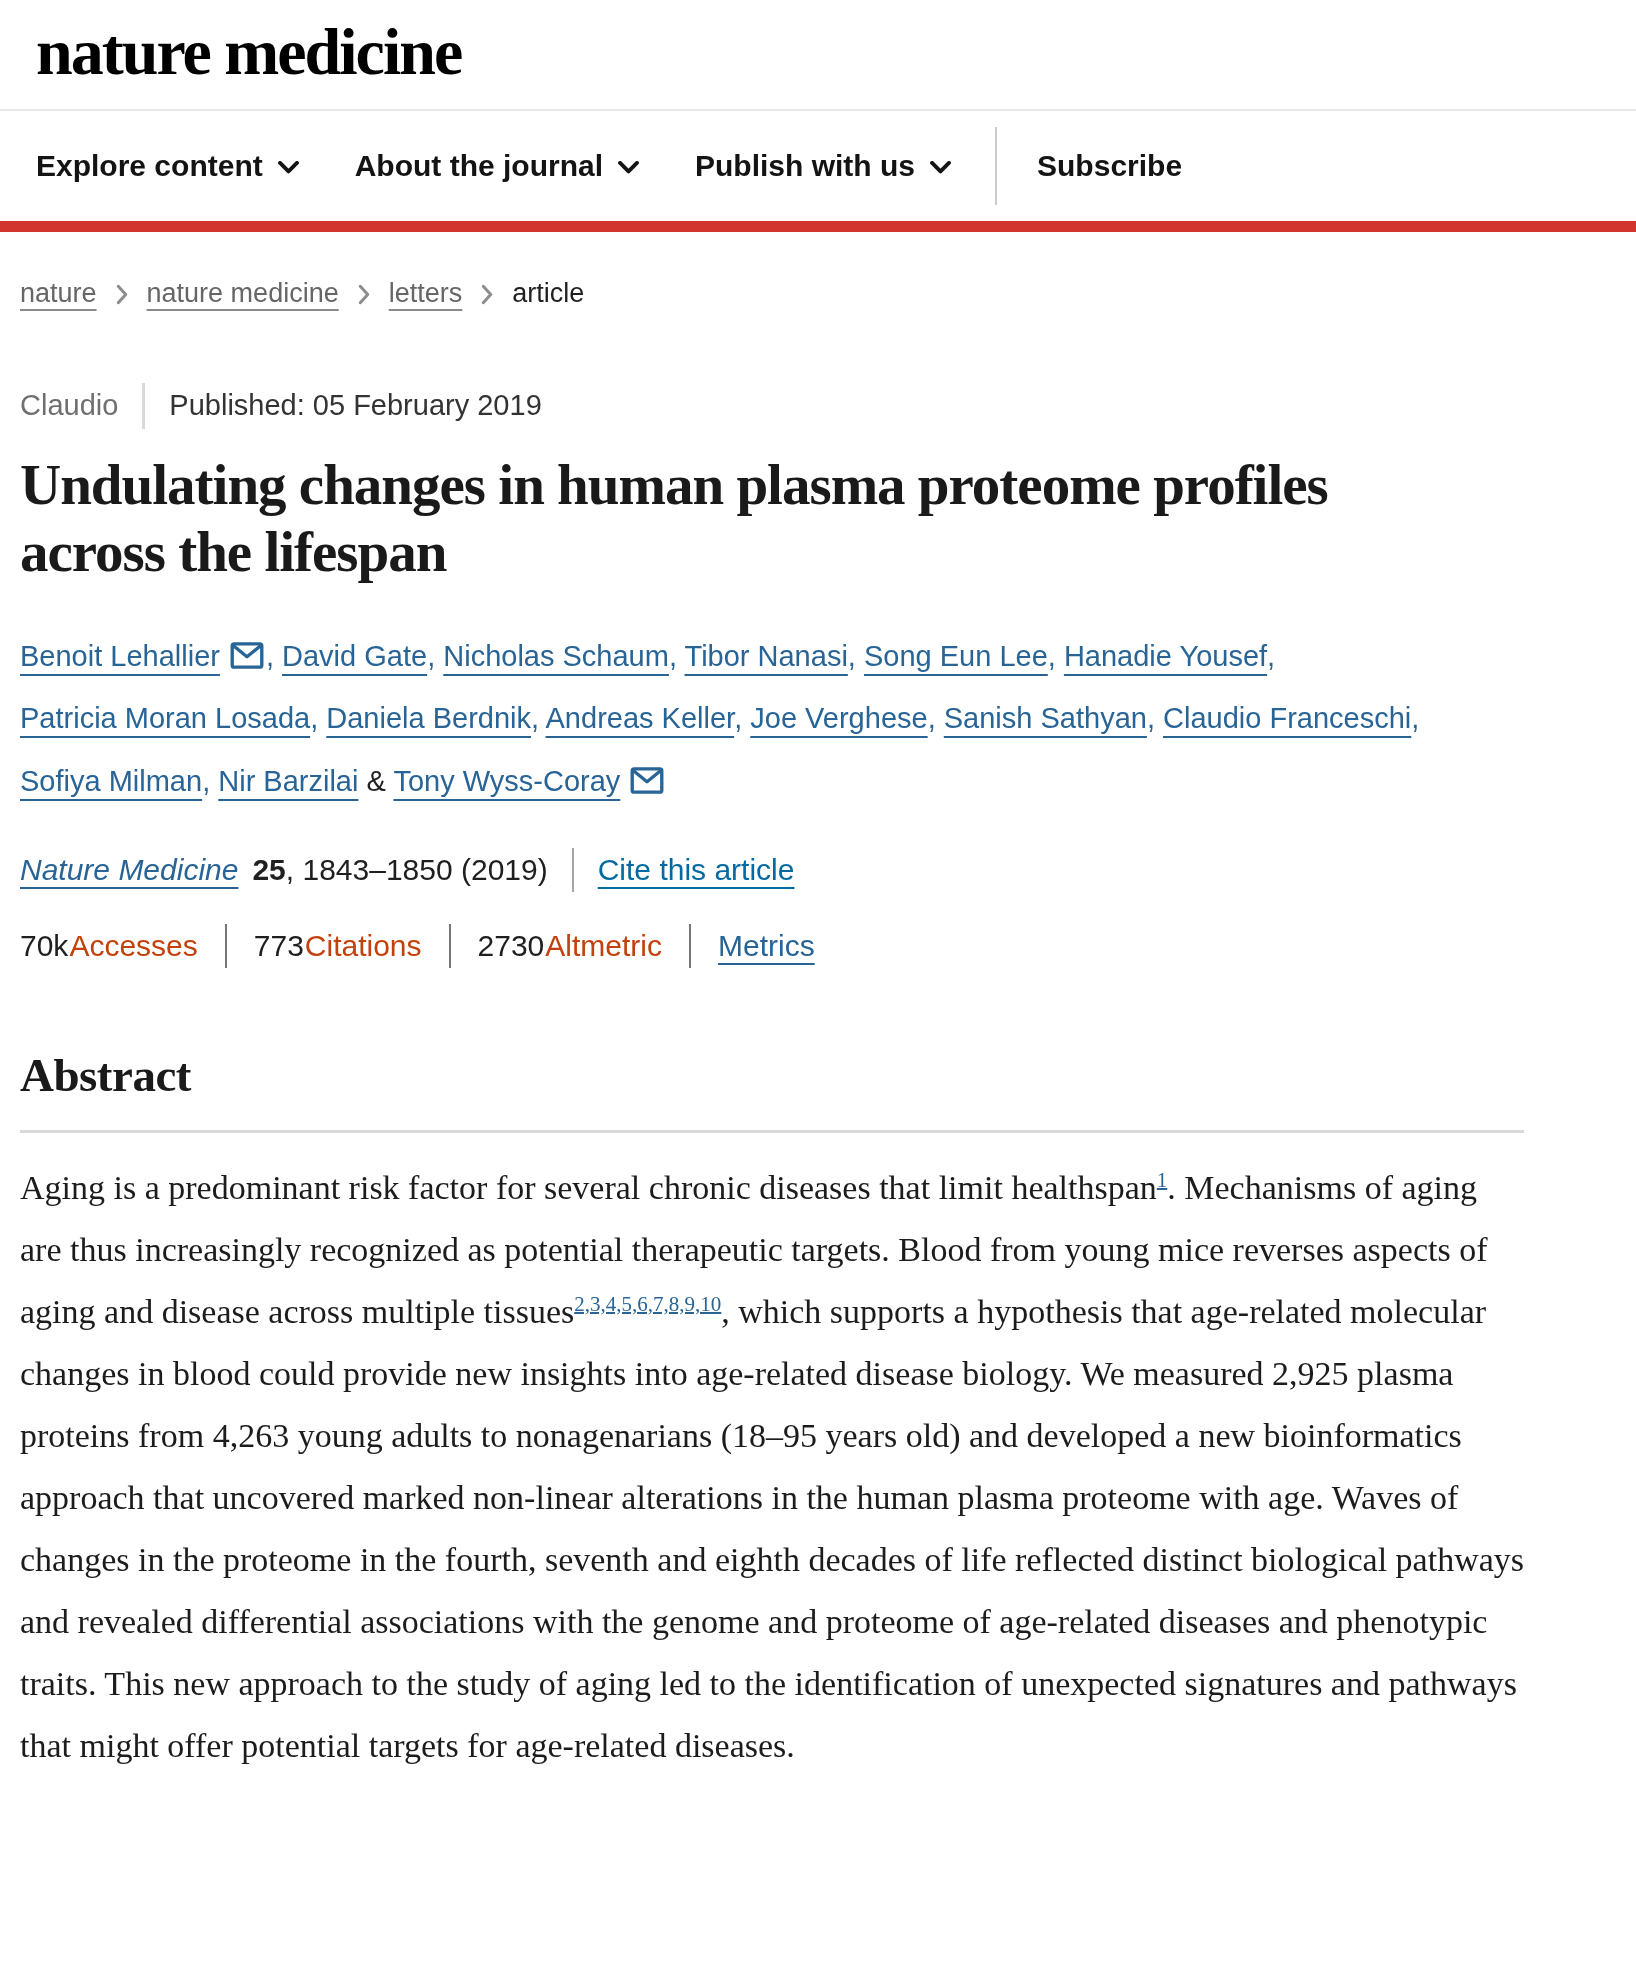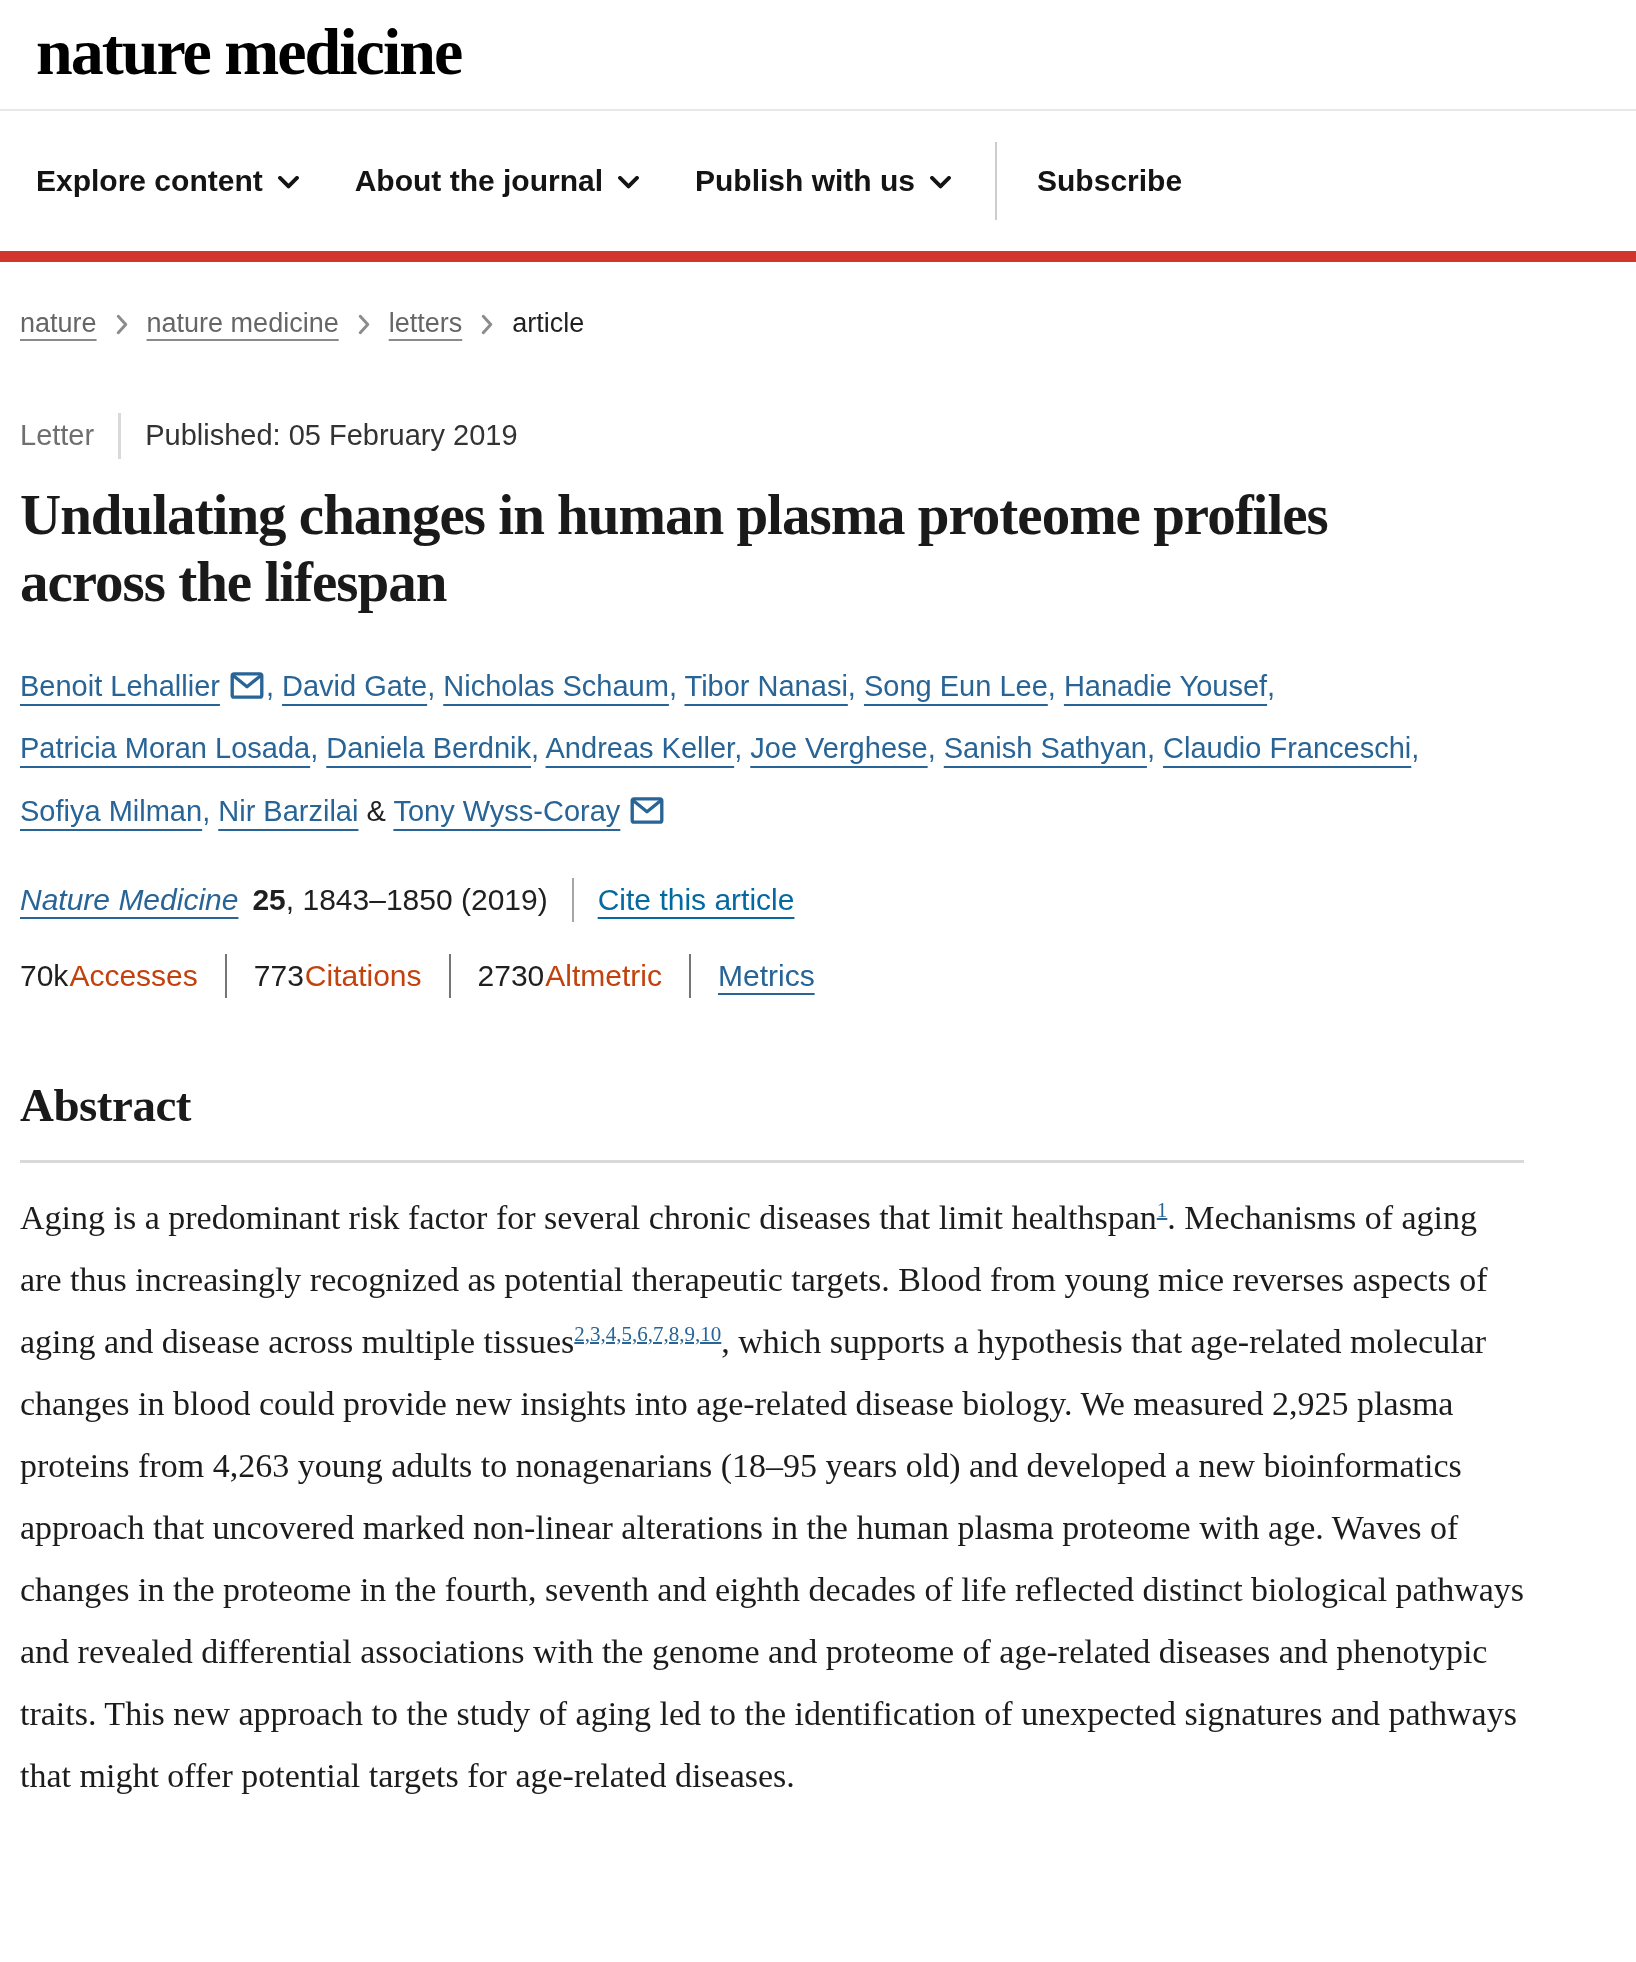--- a/index.html
+++ b/index.html
@@ -22,21 +22,21 @@
     font-size: 66px;
     letter-spacing: -2px;
     color: #000000;
     line-height: 1.1;
     cursor: pointer;
     display: inline-block;
   }
   .nav-row {
     display: flex;
     align-items: center;
-    height: 140px;
+    height: 110px;
     padding: 0 36px;
   }
   .nav-items { display: flex; align-items: center; }
   .nav-item {
     display: inline-flex;
     align-items: center;
     font-weight: 700;
     font-size: 30px;
     color: #141414;
     margin-right: 56px;
@@ -249,21 +249,21 @@
         <a class="crumb-link">letters</a>
         <span class="crumb-sep">
           <svg width="12" height="21" viewBox="0 0 8 14" fill="none">
             <path d="M1.5 1.5 L6.5 7 L1.5 12.5" stroke="#8c8c8c" stroke-width="2" stroke-linecap="round" stroke-linejoin="round"></path>
           </svg>
         </span>
         <span class="crumb-current">article</span>
       </nav>
 
     <div class="meta-row">
-      <span class="article-type">Letter</span>
+      <span class="article-type">Claudio</span>
       <span class="vdiv-meta"></span>
       <span class="published">Published: 05 February 2019</span>
     </div>
 
     <h1 class="title">Undulating changes in human plasma proteome profiles across the lifespan</h1>
 
     <div class="authors" id="authors"><a class="author-link">Benoit Lehallier</a><svg class="mail-icon" width="34" height="27" viewBox="0 0 26 21" fill="none">
           <rect x="1.5" y="1.5" width="23" height="18" rx="1.5" stroke="#286496" stroke-width="2.6"></rect>
           <path d="M2 2.5 L13 11.5 L24 2.5" stroke="#286496" stroke-width="2.6" stroke-linejoin="round"></path>
         </svg><span class="author-sep">, </span><a class="author-link">David Gate</a><span class="author-sep">, </span><a class="author-link">Nicholas Schaum</a><span class="author-sep">, </span><a class="author-link">Tibor Nanasi</a><span class="author-sep">, </span><a class="author-link">Song Eun Lee</a><span class="author-sep">, </span><a class="author-link">Hanadie Yousef</a><span class="author-sep">, </span><a class="author-link">Patricia Moran Losada</a><span class="author-sep">, </span><a class="author-link">Daniela Berdnik</a><span class="author-sep">, </span><a class="author-link">Andreas Keller</a><span class="author-sep">, </span><a class="author-link">Joe Verghese</a><span class="author-sep">, </span><a class="author-link">Sanish Sathyan</a><span class="author-sep">, </span><a class="author-link">Claudio Franceschi</a><span class="author-sep">, </span><a class="author-link">Sofiya Milman</a><span class="author-sep">, </span><a class="author-link">Nir Barzilai</a><span class="author-sep amp"> &amp; </span><a class="author-link">Tony Wyss-Coray</a><svg class="mail-icon" width="34" height="27" viewBox="0 0 26 21" fill="none">

